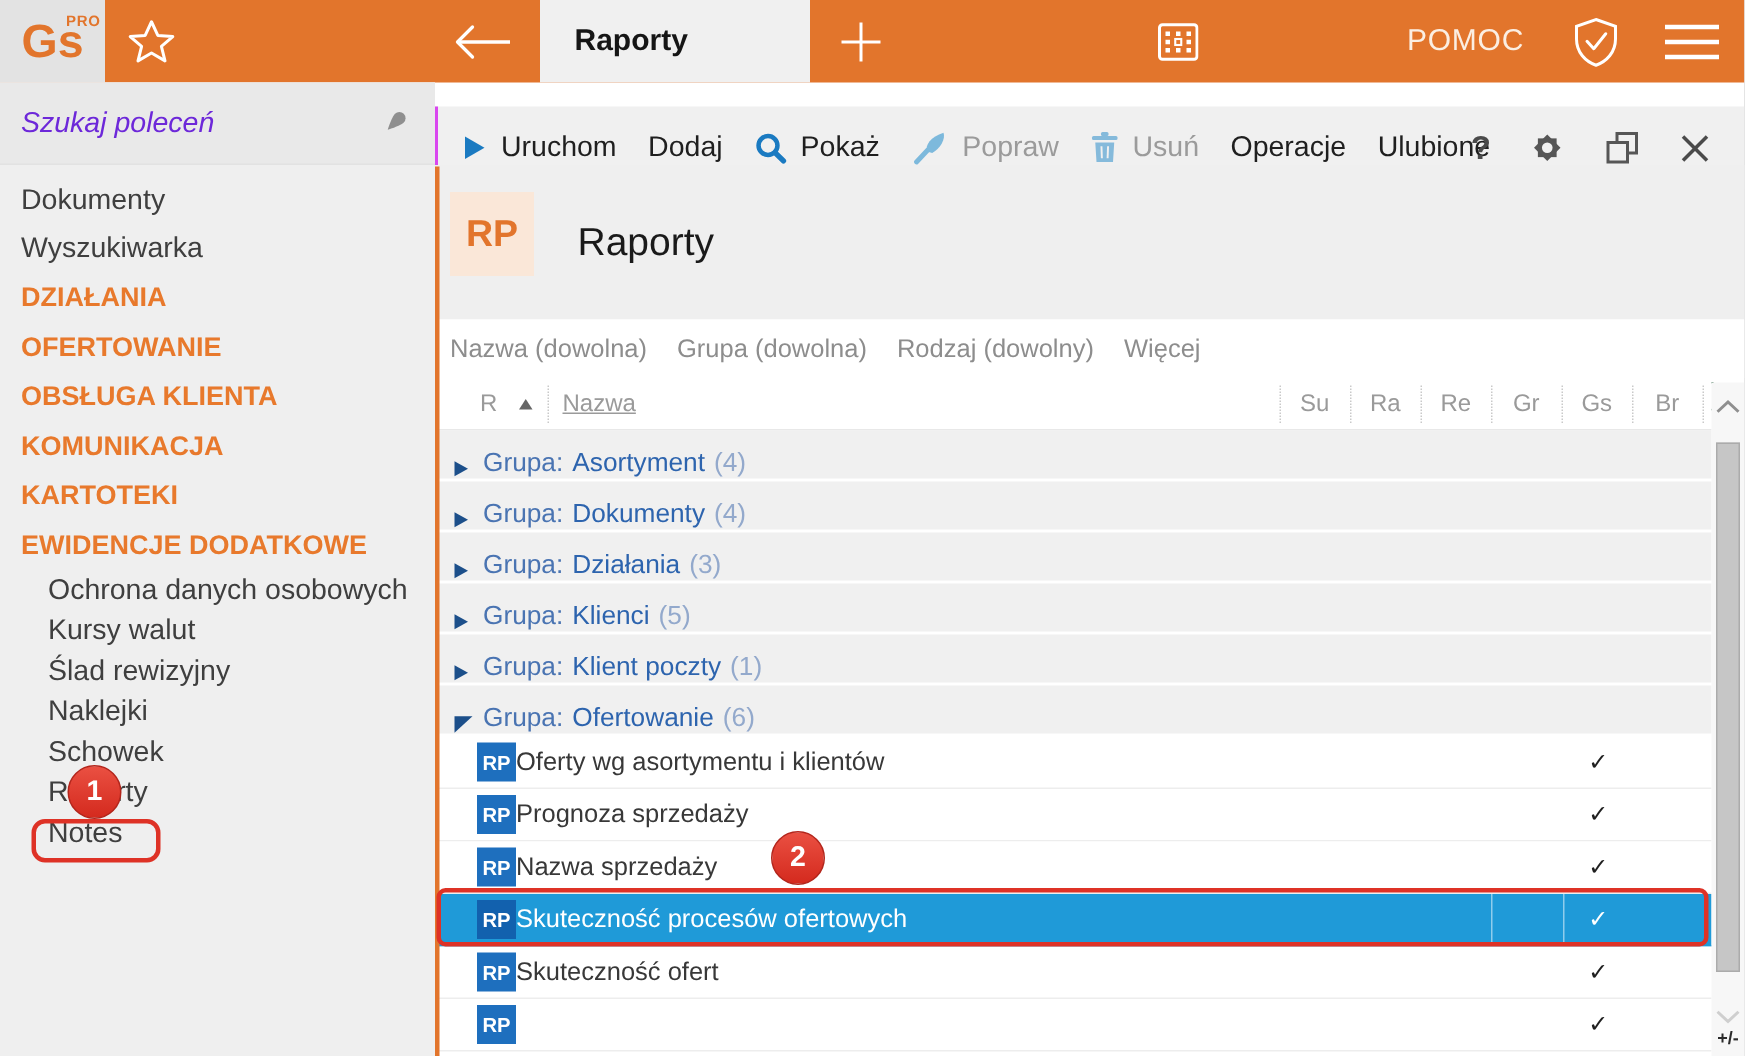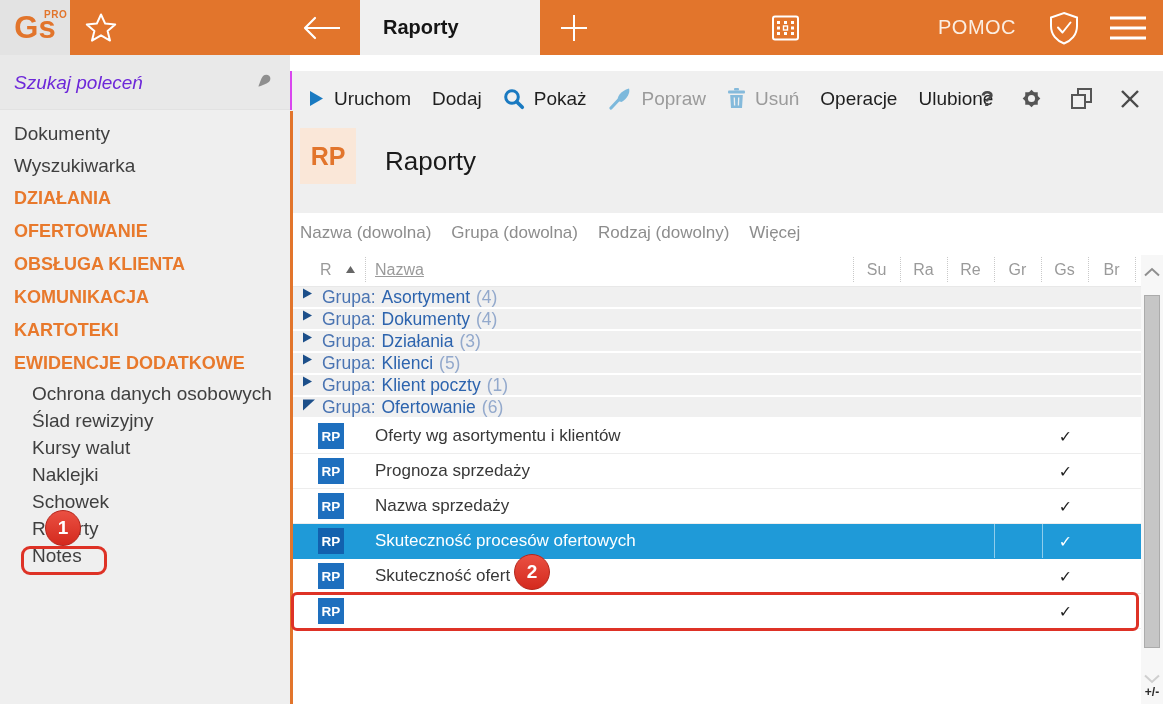--- a/index.html
+++ b/index.html
@@ -43,28 +43,28 @@
   .title-badge{position:absolute;left:10px;top:18px;width:56px;height:56px;background:#fae7d8;color:#e2752c;font-size:25px;font-weight:700;display:flex;align-items:center;justify-content:center;}
   .page-title{position:absolute;left:95px;top:0;height:103px;display:flex;align-items:center;font-size:26px;color:#1a1a1a;}
   .filter-row{position:absolute;left:0;top:103px;width:873px;height:39px;background:#fff;display:flex;align-items:center;padding-left:10px;gap:20px;}
   .filter-item{font-size:17px;color:#8d8d8d;cursor:pointer;white-space:nowrap;}
   .count{position:absolute;right:16px;top:142px;font-size:20px;color:#14532d;}
   .header-row{position:absolute;left:0;top:142px;width:851px;height:35px;background:#fff;border-bottom:1px solid #e8e8e8;}
   .hdr{position:absolute;top:0;height:35px;display:flex;align-items:center;font-size:16px;color:#9a9a9a;cursor:pointer;}
   .hdr.c{justify-content:center;}
   .hsep{position:absolute;top:5px;height:25px;width:0;border-left:1px dotted #c9c9c9;}
   .rows{position:absolute;left:0;top:177px;width:851px;}
-  .grow{position:relative;height:20px;margin-bottom:2px;background:#f0f0f0;display:flex;align-items:flex-start;cursor:pointer;}
+  .grow{position:relative;height:32px;margin-bottom:2px;background:#f0f0f0;display:flex;align-items:flex-end;cursor:pointer;}
   .grow .tri{margin-left:12px;display:flex;width:14px;justify-content:flex-start;}
   .grow .gp{margin-left:6px;font-size:17.5px;color:#4a74b2;}
   .grow .gn{margin-left:6px;font-size:17.5px;color:#2d64ae;}
   .grow .gc{margin-left:6px;font-size:17.5px;color:#93a9cc;}
   .irow{position:relative;height:35px;background:#fff;border-bottom:1px solid #ededed;display:flex;align-items:center;cursor:pointer;}
   .irow .rp{margin-left:28px;width:26px;height:26px;background:#1e6fbe;color:#fff;font-size:13.5px;font-weight:700;display:flex;align-items:center;justify-content:center;flex:0 0 26px;}
-  .irow .nm{margin-left:31px;font-size:17px;color:#383838;white-space:nowrap;}
+  .irow .nm{font-size:17px;color:#383838;white-space:nowrap;}
   .irow .chk{position:absolute;left:752px;width:47px;text-align:center;font-size:16px;color:#1f1f1f;}
   .irow.sel{background:#1f9ad8;border-bottom:1px solid #1f9ad8;}
   .irow.sel .nm,.irow.sel .chk{color:#fff;}
   .irow.sel .rp{background:#1261ae;}
   .vsep{position:absolute;top:0;bottom:0;width:1px;background:rgba(255,255,255,.5);}
 
   
   .scrollbar{position:absolute;left:851px;top:145px;width:22px;height:449px;background:#f7f7f7;}
   .sb-up{position:absolute;left:2px;top:8px;cursor:pointer;}
   .sb-thumb{position:absolute;left:3px;top:40px;width:16px;height:353px;background:#c6c6c6;border:1px solid #ababab;cursor:pointer;}
@@ -151,22 +151,22 @@
     <div class="menu" id="sidebar-menu">
         <div class="mi-item">Dokumenty</div>
         <div class="mi-item">Wyszukiwarka</div>
         <div class="mi-category">DZIAŁANIA</div>
         <div class="mi-category">OFERTOWANIE</div>
         <div class="mi-category">OBSŁUGA KLIENTA</div>
         <div class="mi-category">KOMUNIKACJA</div>
         <div class="mi-category">KARTOTEKI</div>
         <div class="mi-category">EWIDENCJE DODATKOWE</div>
         <div class="mi-subitem">Ochrona danych osobowych</div>
+        <div class="mi-subitem">Kursy walut</div>
         <div class="mi-subitem">Ślad rewizyjny</div>
-        <div class="mi-subitem">Kursy walut</div>
         <div class="mi-subitem">Naklejki</div>
         <div class="mi-subitem">Schowek</div>
         <div class="mi-subitem">Raporty</div>
         <div class="mi-subitem">Notes</div>
       </div>
   </div>
 
   <div class="toolbar" id="main-toolbar">
       <div class="tb-action">
         <span style="display: flex;">

